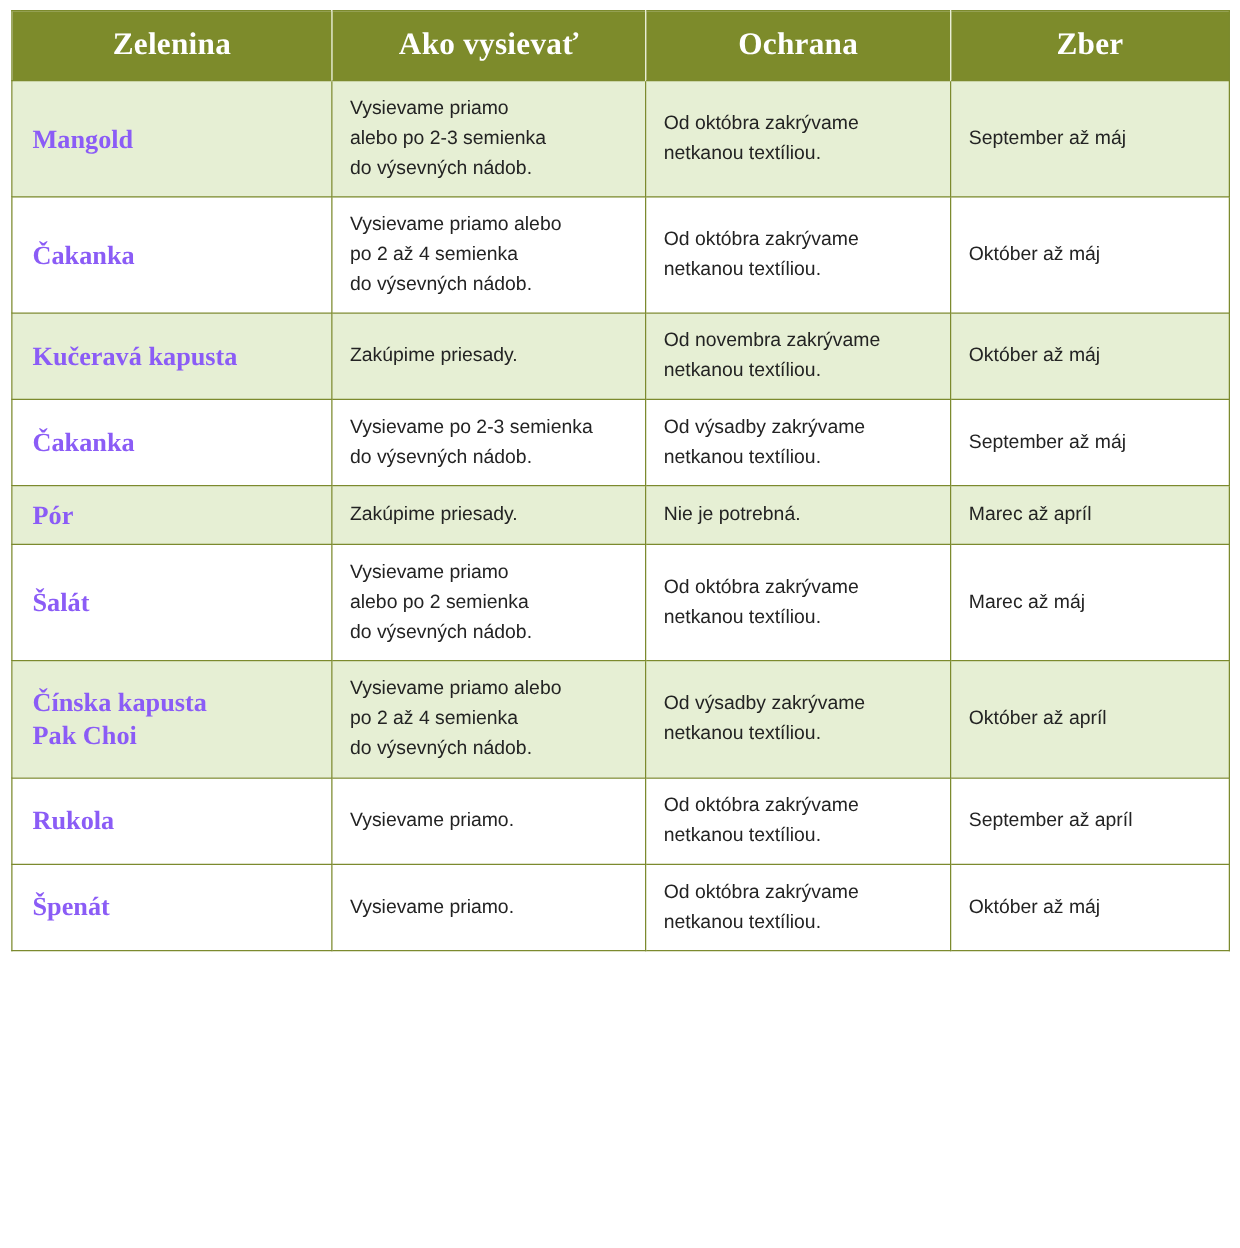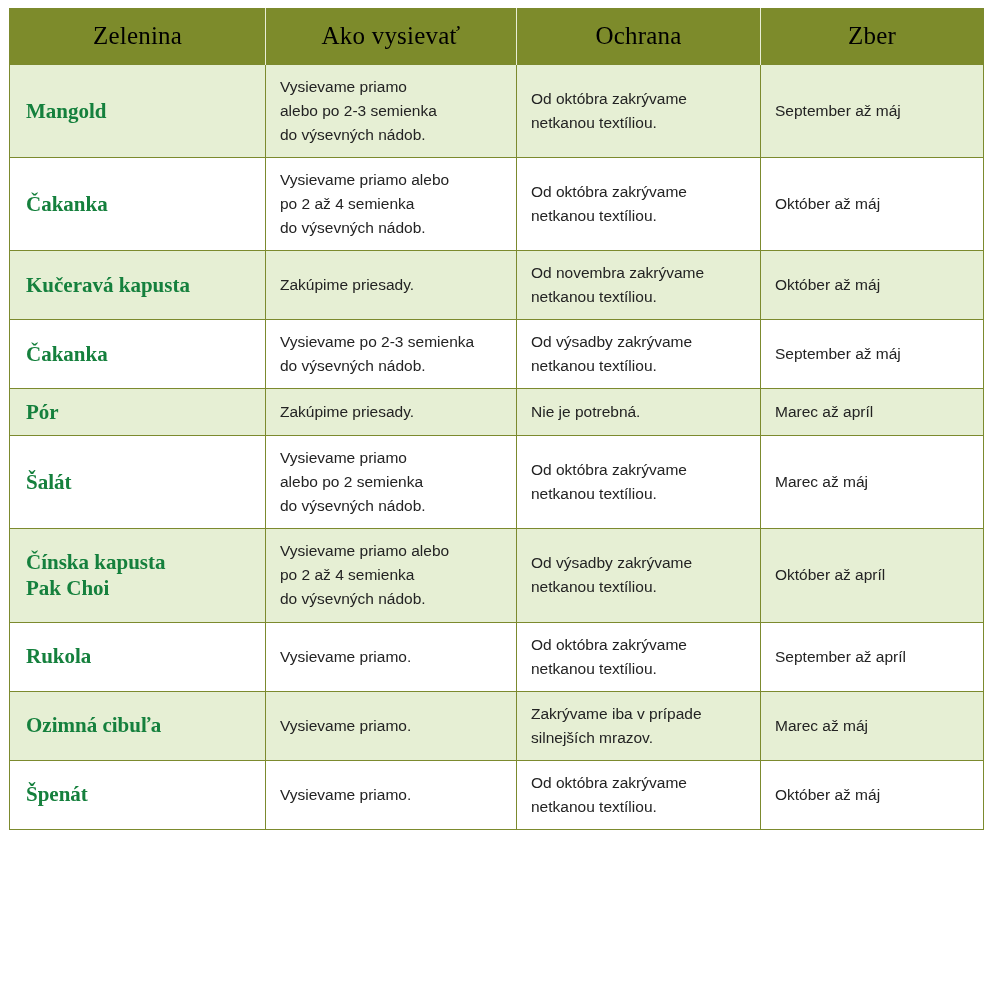--- a/index.html
+++ b/index.html
@@ -26,23 +26,23 @@
     table-layout: fixed;
     border: 1px solid #7c8a2e;
   }
   table.veg-table col.c1 { width: 256px; }
   table.veg-table col.c2 { width: 251px; }
   table.veg-table col.c3 { width: 244px; }
   table.veg-table col.c4 { width: 223px; }
 
   thead th {
     background: #7d8b2b;
-    color: #000000;
+    color: #ffffff;
     font-family: "Liberation Serif", serif;
-    font-weight: normal;
+    font-weight: bold;
     font-size: 25px;
     text-align: center;
     padding: 13px 6px 14px 6px;
     border-right: 1px solid #e9eed6;
     letter-spacing: 0.2px;
     margin-left: 21px;
   }
   thead th:last-child { border-right: none; }
 
   tbody td {
@@ -51,21 +51,21 @@
     background: #ffffff;
     padding: 10px 14px;
   }
   tbody tr.alt td {
     background: #e6efd4;
   }
   td.name {
     font-family: "Liberation Serif", serif;
     font-weight: bold;
     font-size: 21px;
-    color: #15803d;
+    color: #8b5cf6;
     line-height: 1.25;
     padding-left: 16px;
   }
   td.text {
     font-family: "Liberation Sans", sans-serif;
     font-size: 15.5px;
     color: #232323;
     line-height: 1.55;
   }
   .cellline { display: block; }
@@ -212,35 +212,20 @@
             <span class="cellline">Vysievame priamo.</span>
           </td>
           <td class="text">
             <span class="cellline">Od októbra zakrývame</span>
             <span class="cellline">netkanou textíliou.</span>
           </td>
           <td class="text">
             <span class="cellline">September až apríl</span>
           </td>
         </tr>
-        <tr class="alt">
-          <td class="name">
-            <span class="cellline">Ozimná cibuľa</span>
-          </td>
-          <td class="text">
-            <span class="cellline">Vysievame priamo.</span>
-          </td>
-          <td class="text">
-            <span class="cellline">Zakrývame iba v prípade</span>
-            <span class="cellline">silnejších mrazov.</span>
-          </td>
-          <td class="text">
-            <span class="cellline">Marec až máj</span>
-          </td>
-        </tr>
         <tr>
           <td class="name">
             <span class="cellline">Špenát</span>
           </td>
           <td class="text">
             <span class="cellline">Vysievame priamo.</span>
           </td>
           <td class="text">
             <span class="cellline">Od októbra zakrývame</span>
             <span class="cellline">netkanou textíliou.</span>

